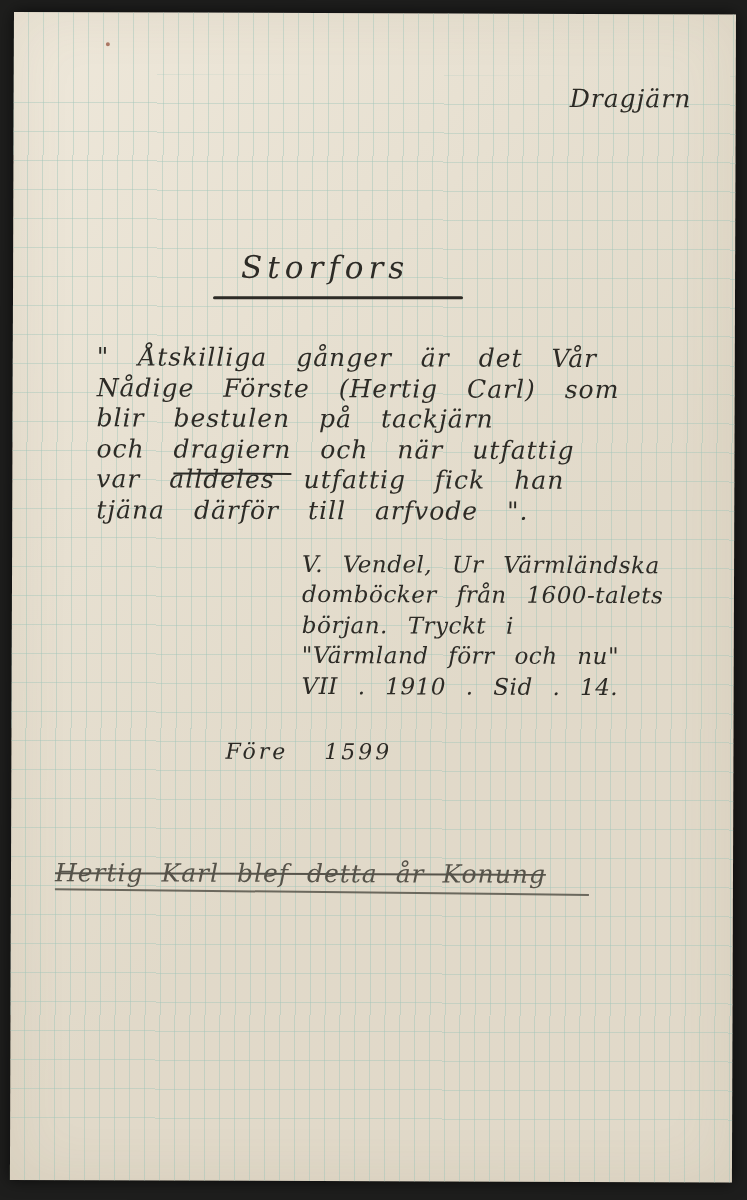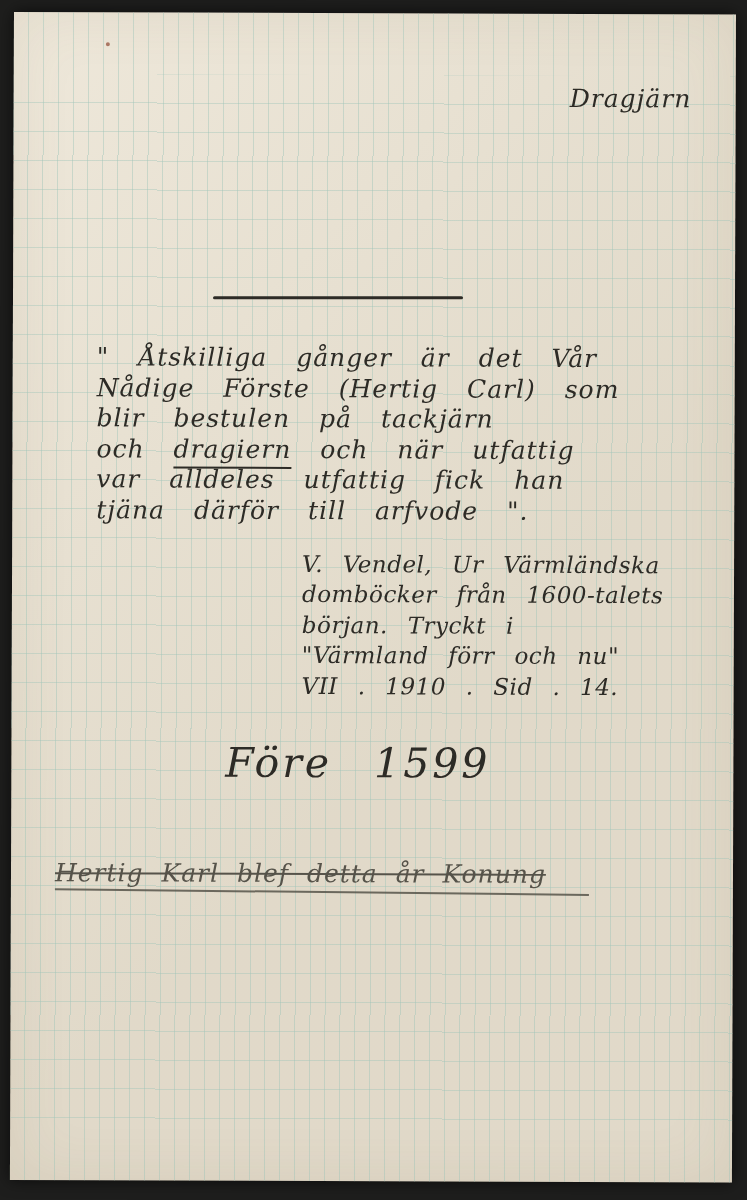--- a/index.html
+++ b/index.html
@@ -50,28 +50,28 @@
   .title-underline{
     position:absolute;left:200px;top:283px;width:250px;height:2.5px;
     background:var(--ink);border-radius:2px;transform:rotate(-0.2deg);
   }
   .quote-block{
     left:84px;top:330px;font-size:25px;line-height:30.6px;
     word-spacing:20px;letter-spacing:1px;
   }
   .quote-block .qline{white-space:nowrap;}
   .u-word{
-    border-bottom:2px solid var(--ink);padding-bottom:3px;
+    border-bottom:2px solid var(--ink);padding-bottom:9px;
   }
   .citation-block{
     left:290px;top:536px;font-size:23px;line-height:30.4px;
     word-spacing:12px;letter-spacing:.5px;
   }
   .date-note{
-    left:214px;top:726px;font-size:41px;word-spacing:26px;letter-spacing:3px;
+    left:214px;top:726px;font-size:22px;word-spacing:26px;letter-spacing:3px;
   }
   .struck-text{
     left:44px;top:846px;font-size:25px;color:var(--pencil);
     word-spacing:9px;letter-spacing:1px;
     text-decoration:line-through;
     text-decoration-thickness:2px;
   }
   .strike-line{
     position:absolute;left:44px;top:878px;width:534px;height:2px;
     background:var(--pencil);opacity:.85;transform:rotate(0.4deg);
@@ -86,20 +86,21 @@
 
 <div class="stage">
   <div class="paper">
 
     <div class="vlines"></div>
     <div class="hlines"></div>
     <div class="paper-speck"></div>
 
     <div class="hand corner-annotation">Dragjärn</div>
 
+    <div class="hand page-title">Storfors</div>
     <div class="title-underline"></div>
 
     <div class="hand quote-block">
       <div class="qline">" Åtskilliga gånger är det Vår</div>
       <div class="qline">Nådige Förste (Hertig Carl) som</div>
       <div class="qline">blir bestulen på tackjärn</div>
       <div class="qline">
         <span>och</span>
         <span class="u-word">dragiern</span>
         <span>och när utfattig</span>

